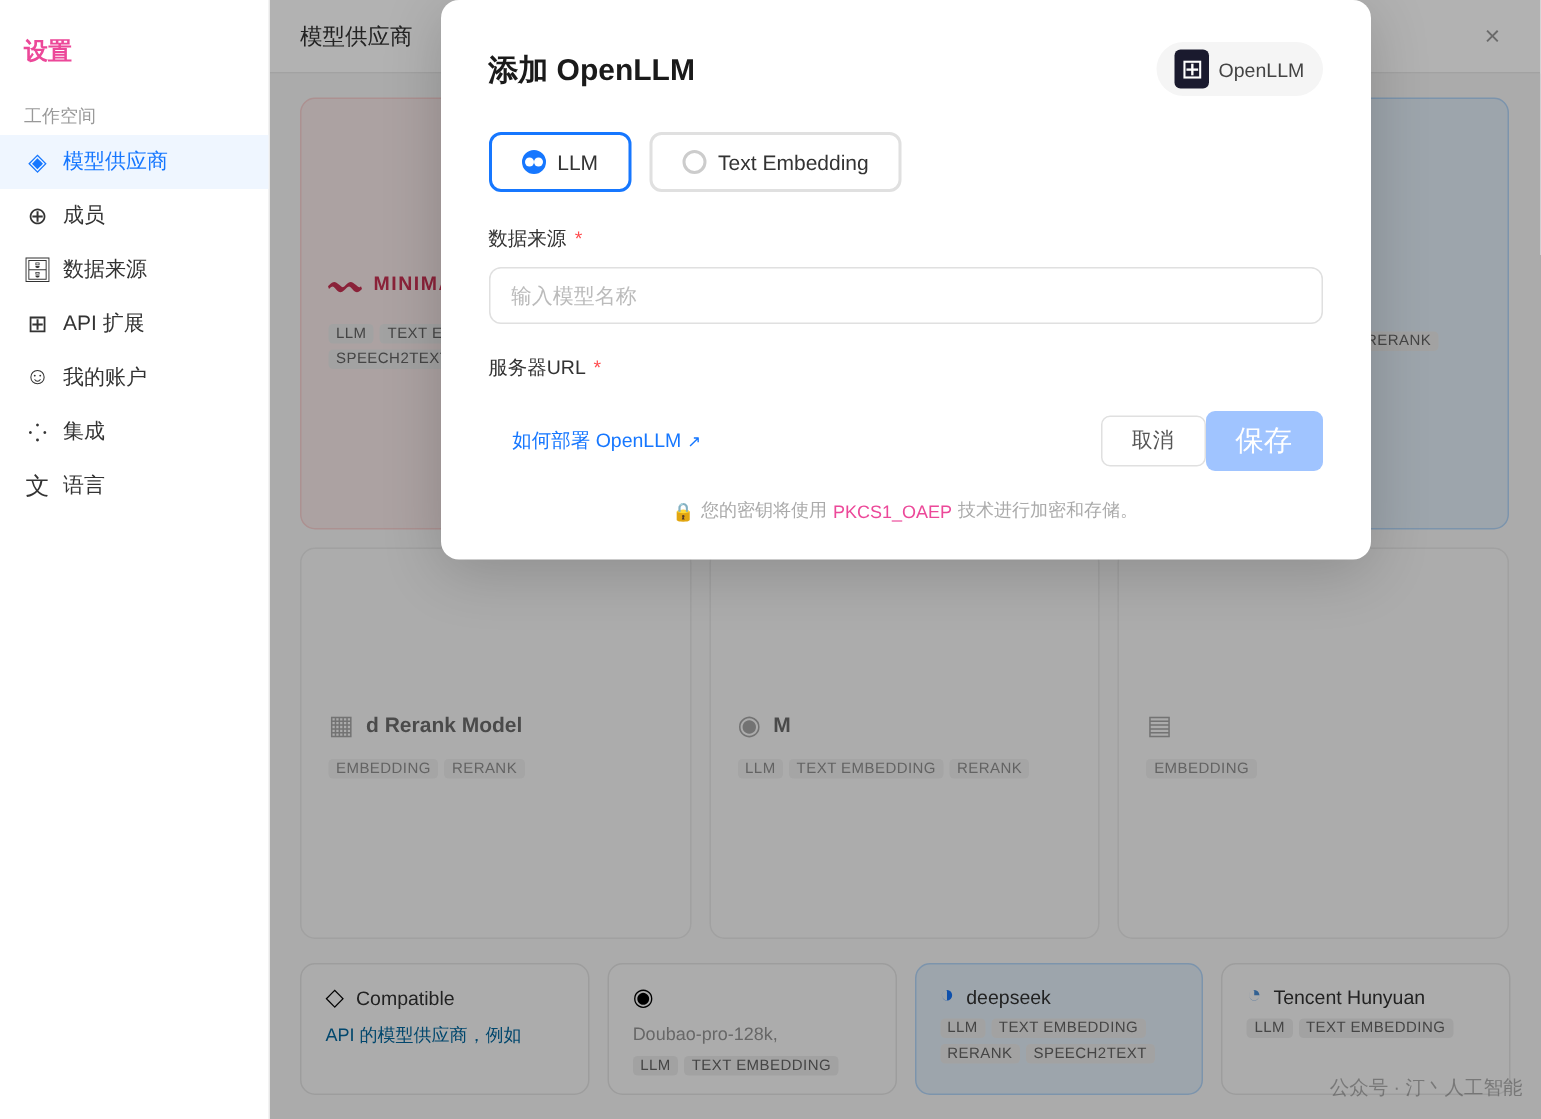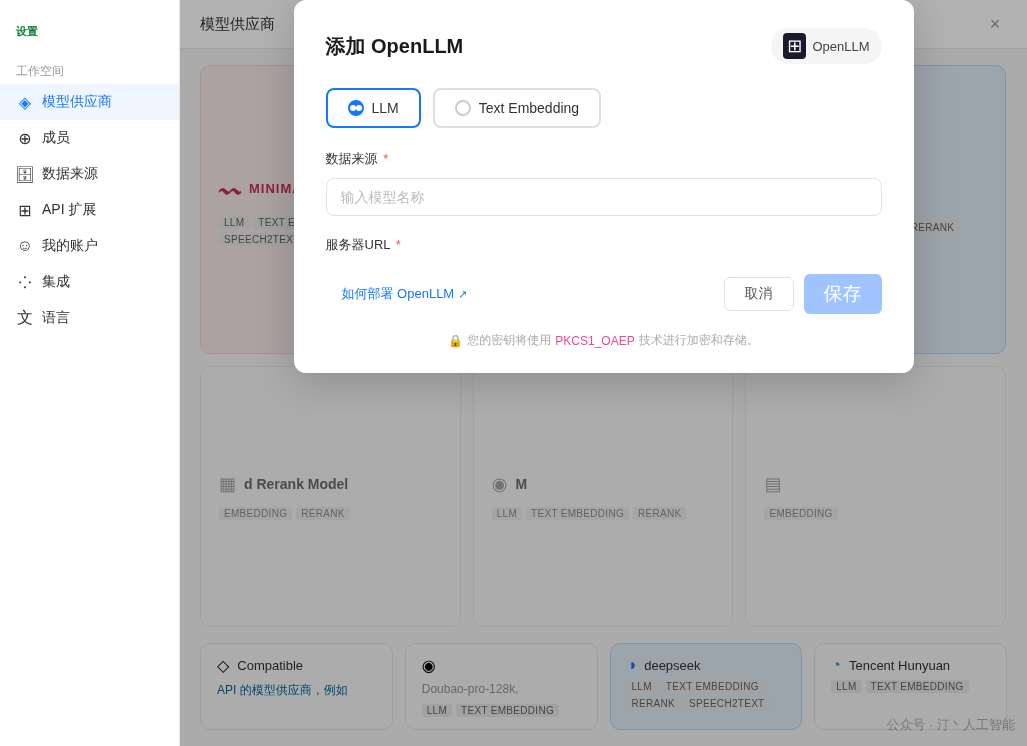--- a/index.html
+++ b/index.html
@@ -306,21 +306,20 @@
       font-size: 13px;
       color: #1677ff;
       cursor: pointer;
       display: flex;
       align-items: center;
       gap: 4px;
       text-decoration: none;
     }
     .modal-actions {
       display: flex;
-      gap: 10px;
       align-items: center;
     }
     .btn-cancel {
       padding: 7px 20px;
       border: 1px solid #e0e0e0;
       border-radius: 6px;
       background: #fff;
       cursor: pointer;
       font-size: 14px;
       color: #555;
@@ -346,23 +345,23 @@
       justify-content: center;
       gap: 4px;
     }
     .security-note a {
       color: #1677ff;
       text-decoration: none;
     }
 
     
     .settings-title {
-      font-size: 11px;
+      font-size: 16px;
       font-weight: 600;
-      color: #15803d;
+      color: #ec4899;
       padding: 8px 16px 16px;
     }
 
     
     .compatible-desc {
       font-size: 12px;
       color: #0369a1;
       line-height: 1.5;
       margin-top: 4px;
     }

